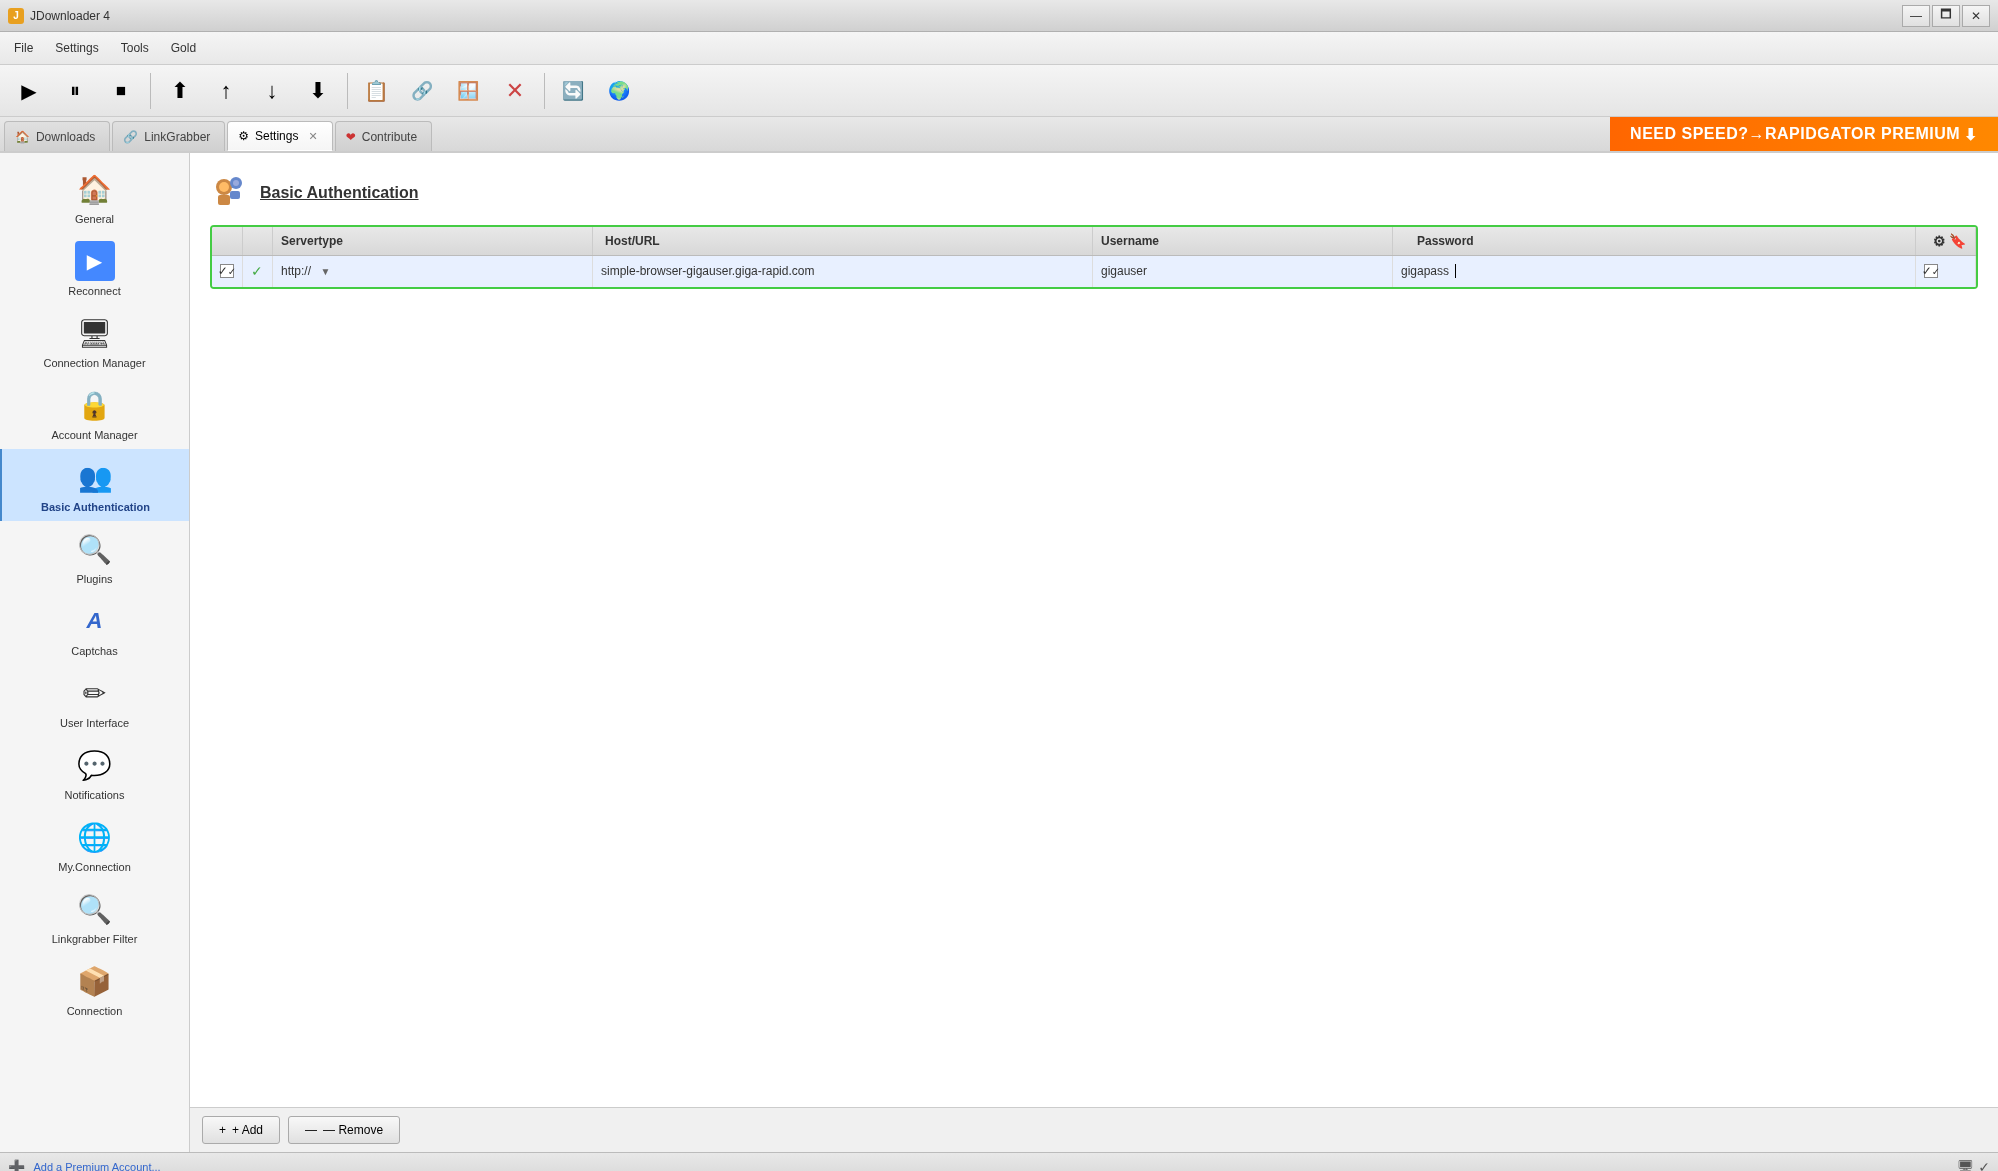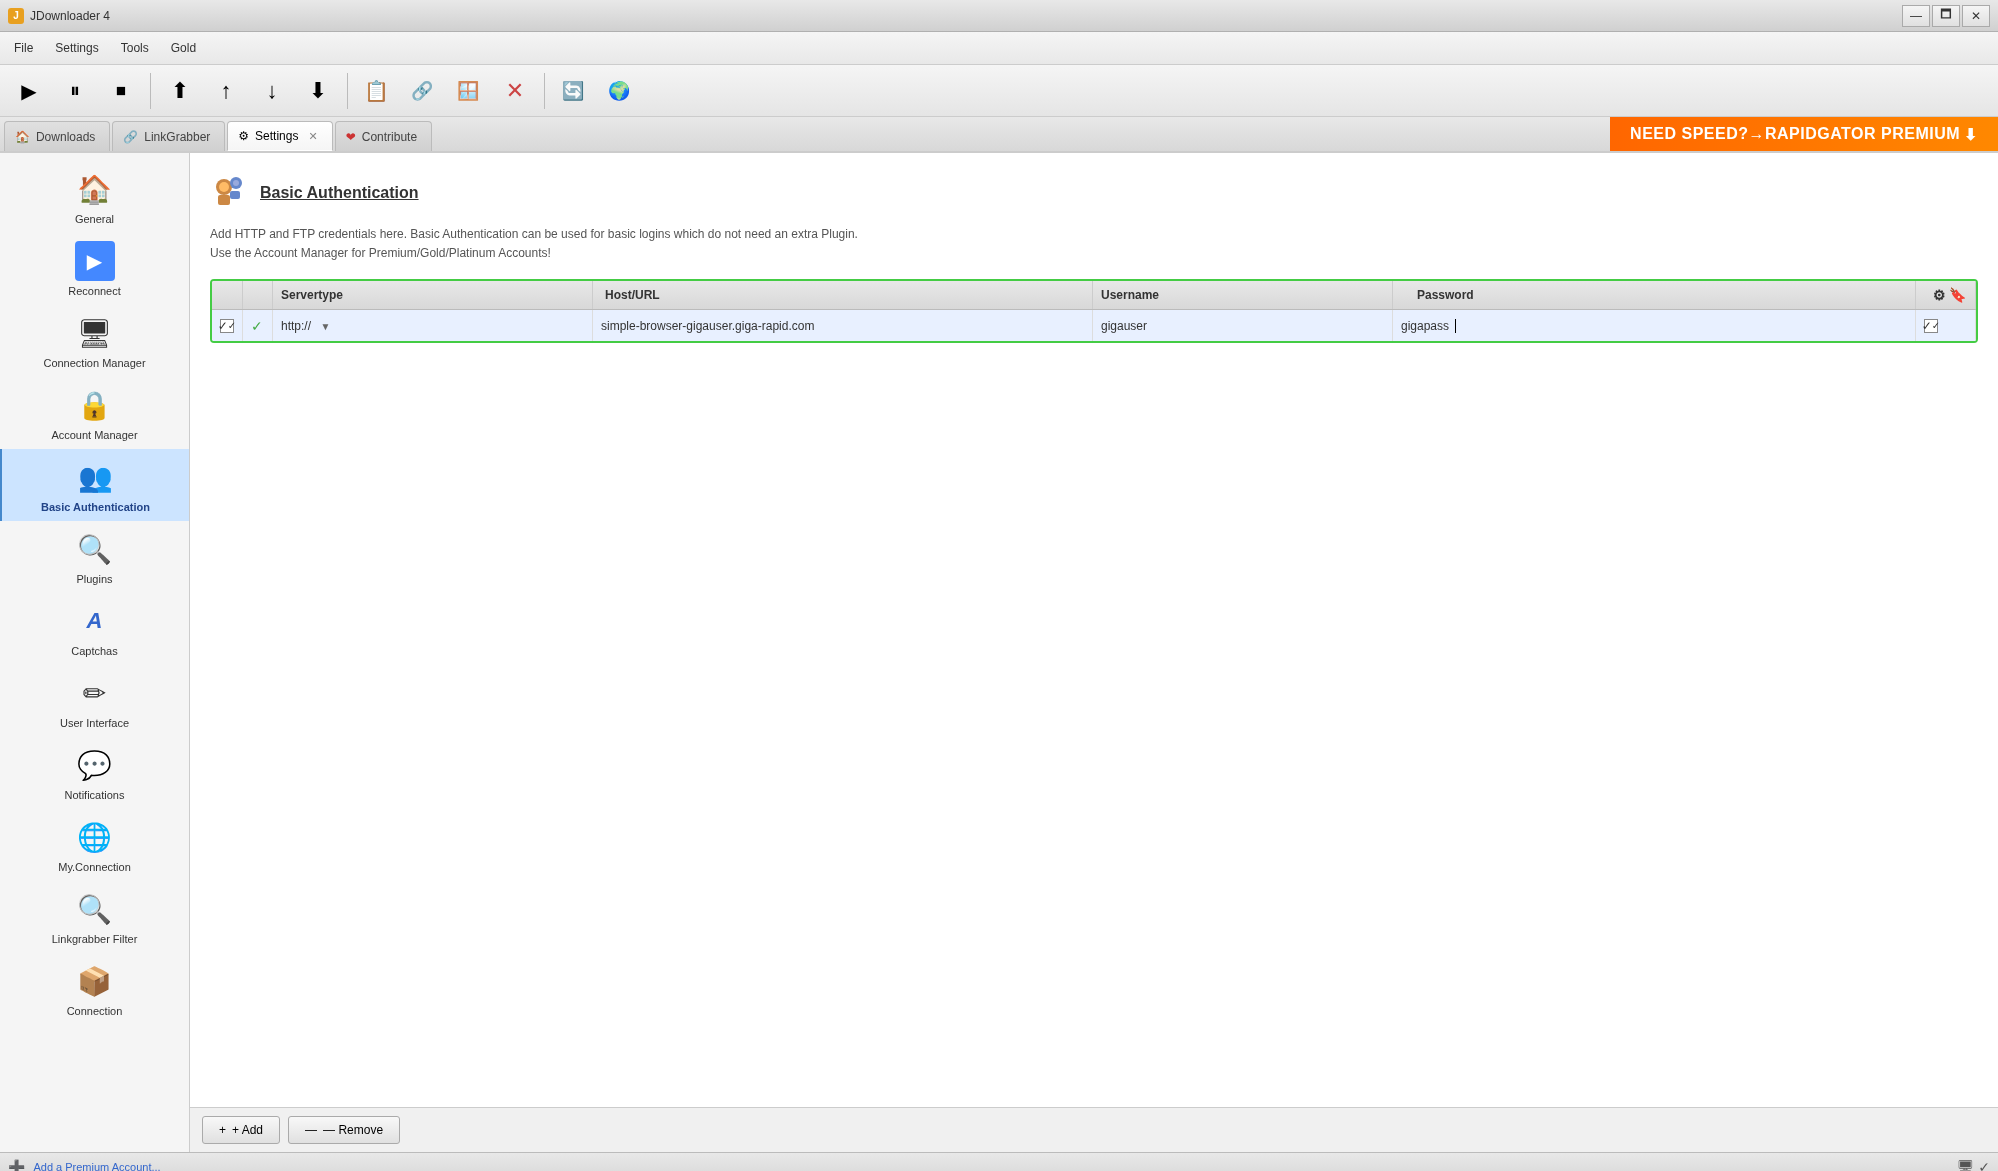--- a/index.html
+++ b/index.html
@@ -368,24 +368,20 @@
             <circle cx="14" cy="14" r="5" fill="#ffbb66"></circle>
             <rect x="8" y="22" width="12" height="10" rx="2" fill="#cc8844"></rect>
             <circle cx="26" cy="10" r="6" fill="#6688cc"></circle>
             <circle cx="26" cy="10" r="3" fill="#99aadd"></circle>
             <rect x="20" y="18" width="10" height="8" rx="2" fill="#6688cc"></rect>
           </svg>
         </div>
         <span class="section-title">Basic Authentication</span>
       </div>
 
-      <div class="section-desc">
-        <span>Add HTTP and FTP credentials here. Basic Authentication can be used for basic logins which do not need an extra Plugin.</span><br>
-        <span>Use the Account Manager for Premium/Gold/Platinum Accounts!</span>
-      </div>
 
       <div class="auth-table-container">
         <table class="auth-table">
           <thead>
             <tr>
               <th style="width:28px;"></th>
               <th style="width:28px;"></th>
               <th style="width:320px;">
                 <span>Servertype</span>
               </th>

